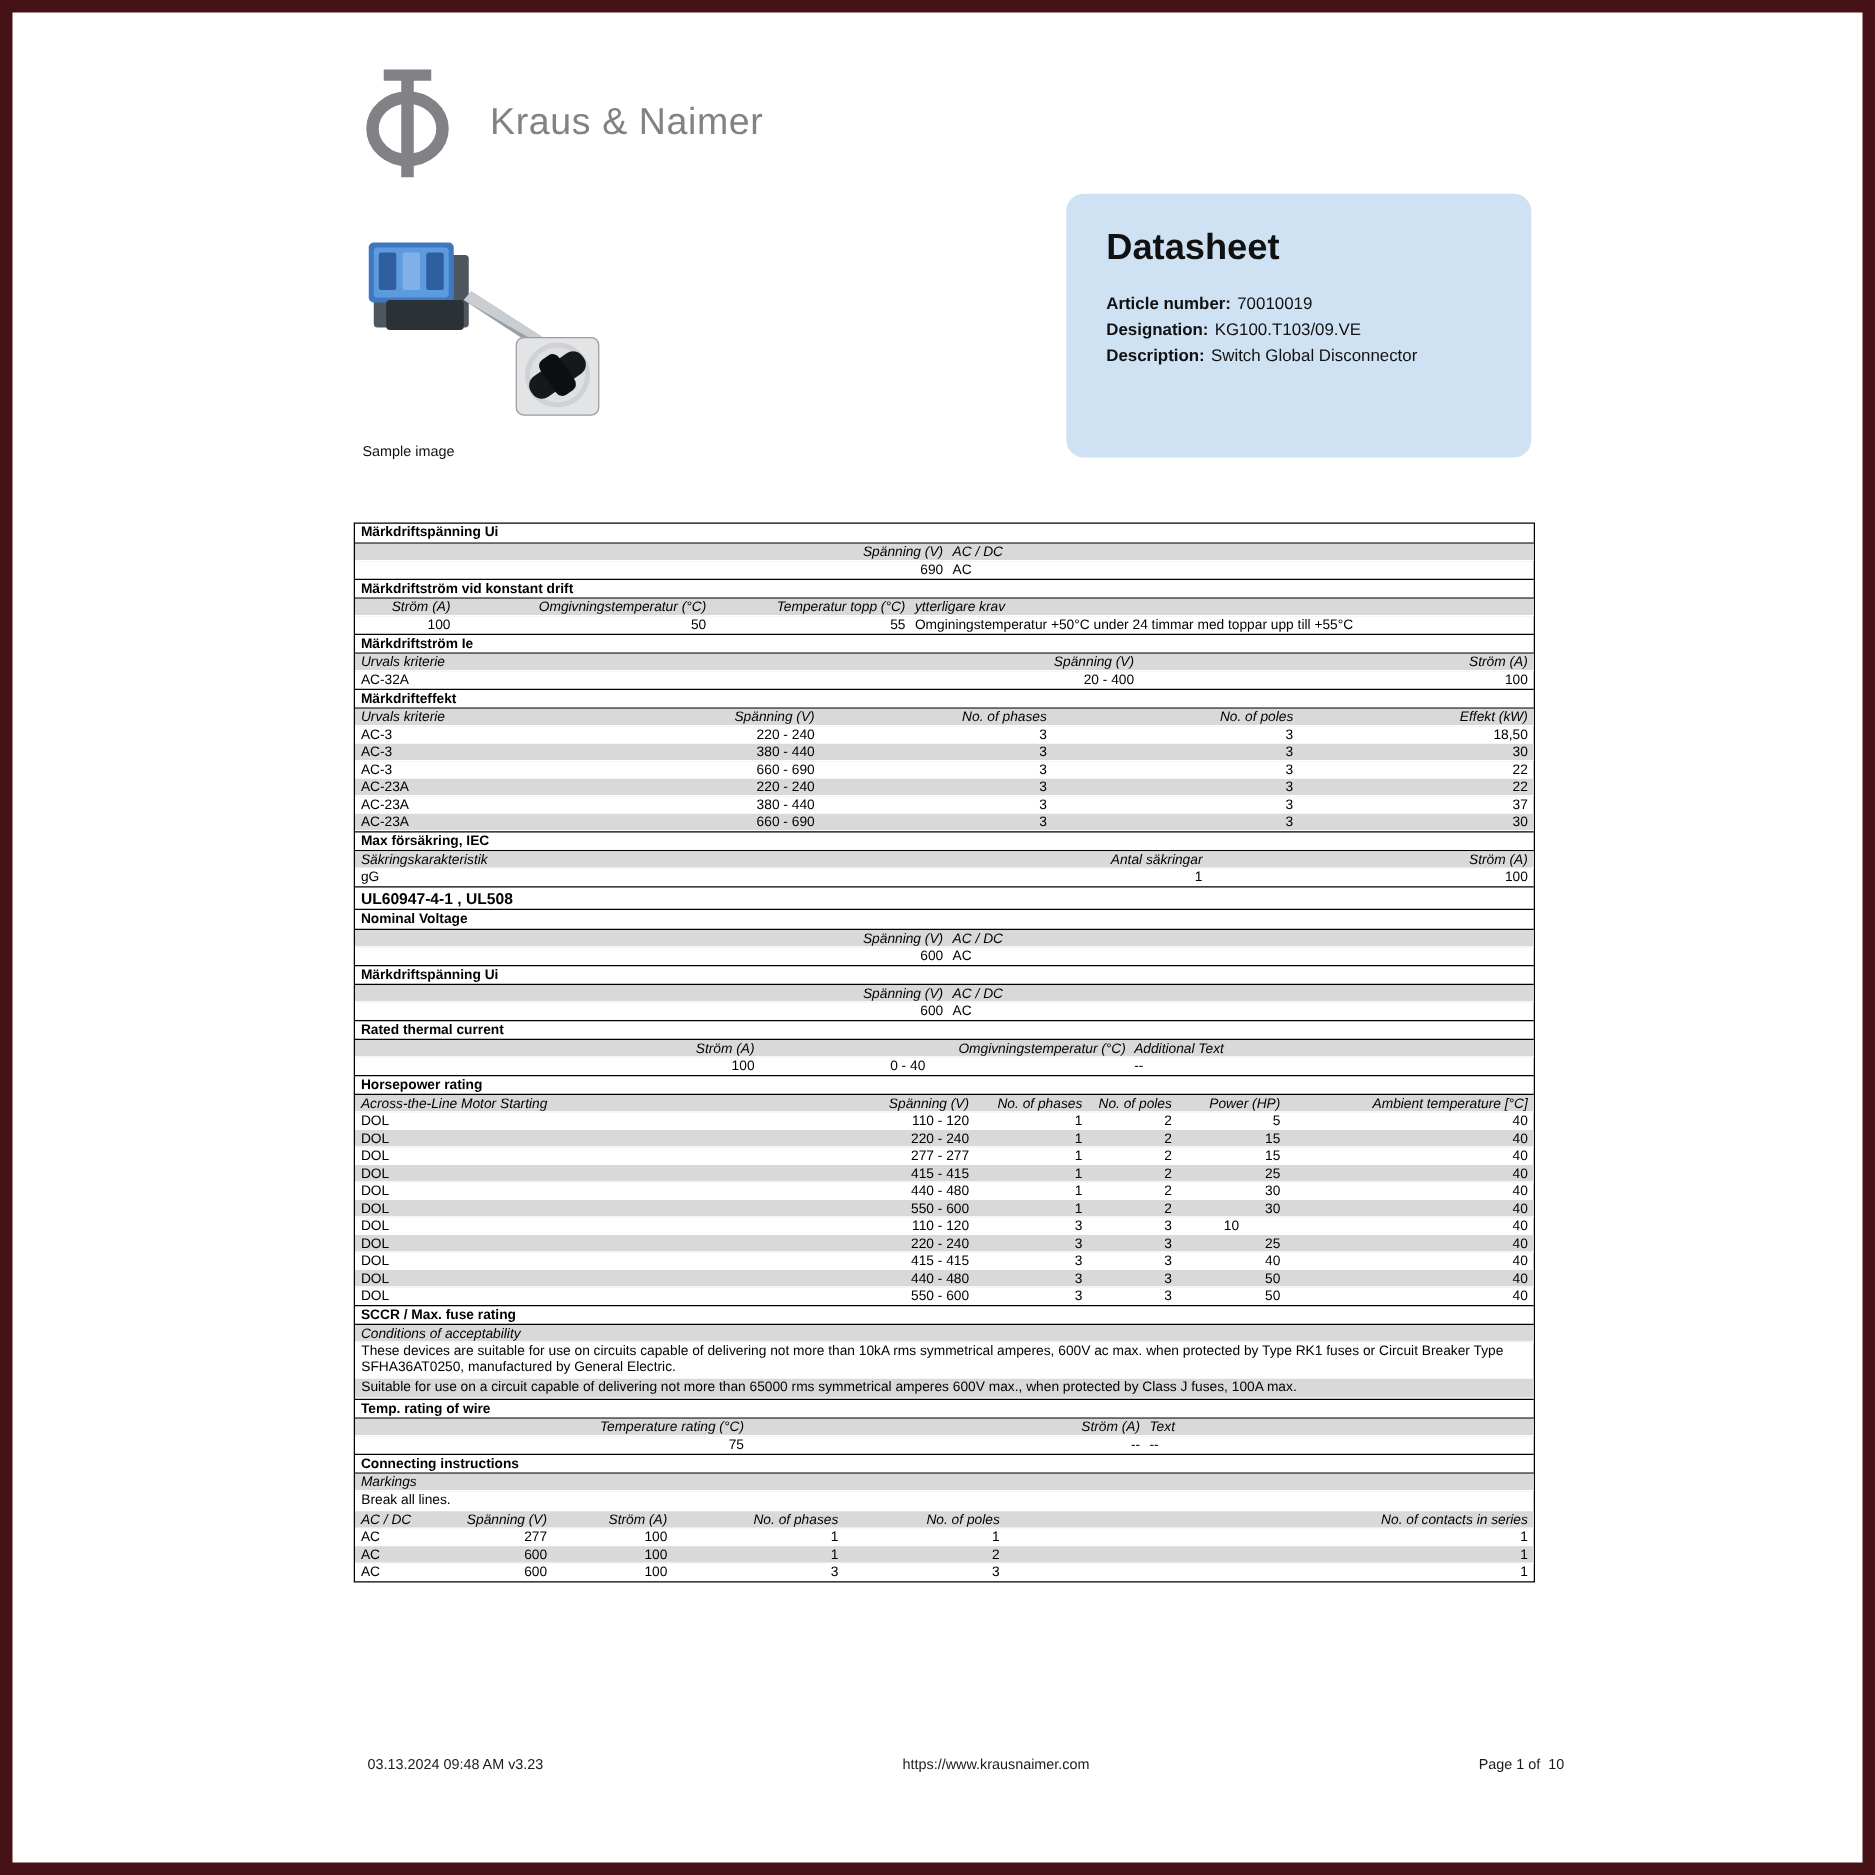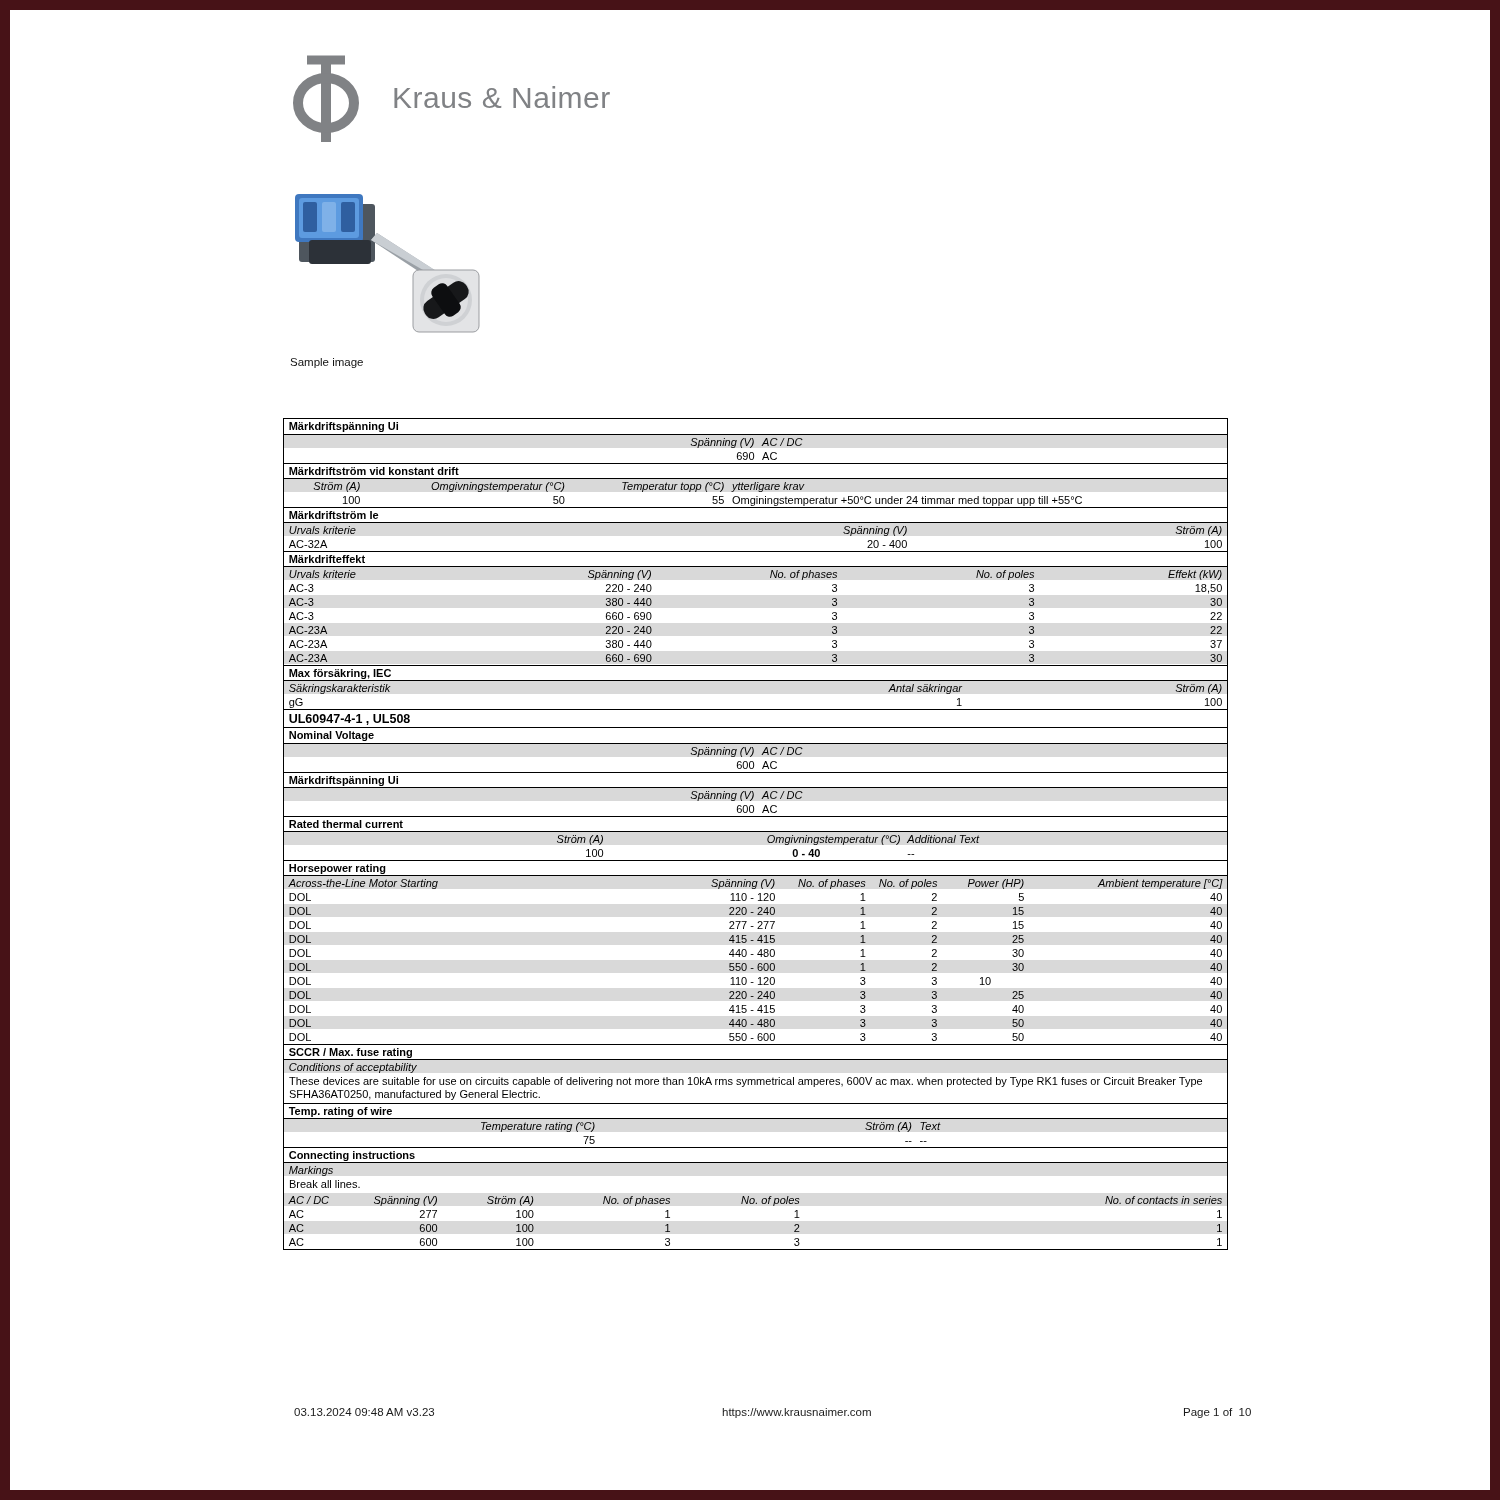--- a/index.html
+++ b/index.html
@@ -70,20 +70,28 @@
       <circle cx="161" cy="124" r="22" fill="#dfe0e2"></circle>
       <g transform="rotate(-35 161 124)">
         <rect x="136" y="114" width="50" height="20" rx="9" fill="#17181a"></rect>
         <rect x="152" y="107" width="18" height="34" rx="6" fill="#0d0e10"></rect>
       </g>
     </svg>
   </div>
 
   <div class="caption">Sample image</div>
 
+  <div class="info-box" style="background: rgb(207, 226, 244);">
+    <div class="info-title">Datasheet</div>
+    <div class="info-fields">
+      <div><span class="fl">Article number:</span><span class="fv">70010019</span></div>
+      <div><span class="fl">Designation:</span><span class="fv">KG100.T103/09.VE</span></div>
+      <div><span class="fl">Description:</span><span class="fv">Switch Global Disconnector</span></div>
+    </div>
+  </div>
 
   <div class="spec-table">
       <div class="trow sec">
         <div class="tcell" style="left: 0.5%; width: 99%;">Märkdriftspänning Ui</div>
       </div>
       <div class="trow header gray">
         <div class="tcell" style="left: 29.9%; width: 20%; text-align: right;">Spänning (V)</div>
         <div class="tcell" style="left: 50.7%; width: 48%; text-align: left;">AC / DC</div>
       </div>
       <div class="trow data white">
@@ -211,21 +219,21 @@
       <div class="trow sec">
         <div class="tcell" style="left: 0.5%; width: 99%;">Rated thermal current</div>
       </div>
       <div class="trow header gray">
         <div class="tcell" style="left: 13.9%; width: 20%; text-align: right;">Ström (A)</div>
         <div class="tcell" style="left: 45.4%; width: 20%; text-align: right;">Omgivningstemperatur (°C)</div>
         <div class="tcell" style="left: 66.1%; width: 33.4%; text-align: left;">Additional Text</div>
       </div>
       <div class="trow data white">
         <div class="tcell" style="left: 13.9%; width: 20%; text-align: right;">100</div>
-        <div class="tcell" style="left: 45.4%; width: 20%; text-align: center; font-weight: bold;">0 - 40</div>
+        <div class="tcell" style="left: 45.4%; width: 20%; text-align: left;">0 - 40</div>
         <div class="tcell" style="left: 66.1%; width: 33.4%; text-align: left;">--</div>
       </div>
       <div class="trow sec">
         <div class="tcell" style="left: 0.5%; width: 99%;">Horsepower rating</div>
       </div>
       <div class="trow header gray">
         <div class="tcell" style="left: 0.5%; width: 30%; text-align: left;">Across-the-Line Motor Starting</div>
         <div class="tcell" style="left: 37%; width: 15.1%; text-align: right;">Spänning (V)</div>
         <div class="tcell" style="left: 52.3%; width: 9.4%; text-align: right;">No. of phases</div>
         <div class="tcell" style="left: 62%; width: 7.3%; text-align: right;">No. of poles</div>
@@ -322,20 +330,23 @@
       </div>
       <div class="trow sec">
         <div class="tcell" style="left: 0.5%; width: 99%;">SCCR / Max. fuse rating</div>
       </div>
       <div class="trow header gray">
         <div class="tcell" style="left: 0.5%; width: 99%; text-align: left;">Conditions of acceptability</div>
       </div>
       <div class="trow textrow white">
         <div>These devices are suitable for use on circuits capable of delivering not more than 10kA rms symmetrical amperes, 600V ac max. when protected by Type RK1 fuses or Circuit Breaker Type SFHA36AT0250, manufactured by General Electric.</div>
       </div>
+      <div class="trow textrow gray">
+        <div>Suitable for use on a circuit capable of delivering not more than 65000 rms symmetrical amperes 600V max., when protected by Class J fuses, 100A max.</div>
+      </div>
       <div class="trow sec">
         <div class="tcell" style="left: 0.5%; width: 99%;">Temp. rating of wire</div>
       </div>
       <div class="trow header gray">
         <div class="tcell" style="left: 13%; width: 20%; text-align: right;">Temperature rating (°C)</div>
         <div class="tcell" style="left: 46.6%; width: 20%; text-align: right;">Ström (A)</div>
         <div class="tcell" style="left: 67.4%; width: 32%; text-align: left;">Text</div>
       </div>
       <div class="trow data white">
         <div class="tcell" style="left: 13%; width: 20%; text-align: right;">75</div>

